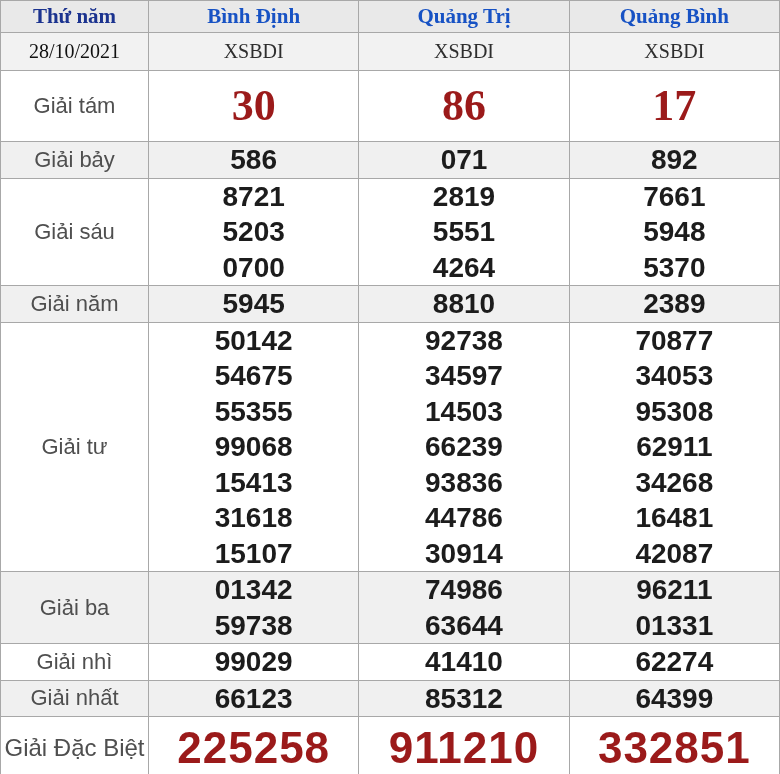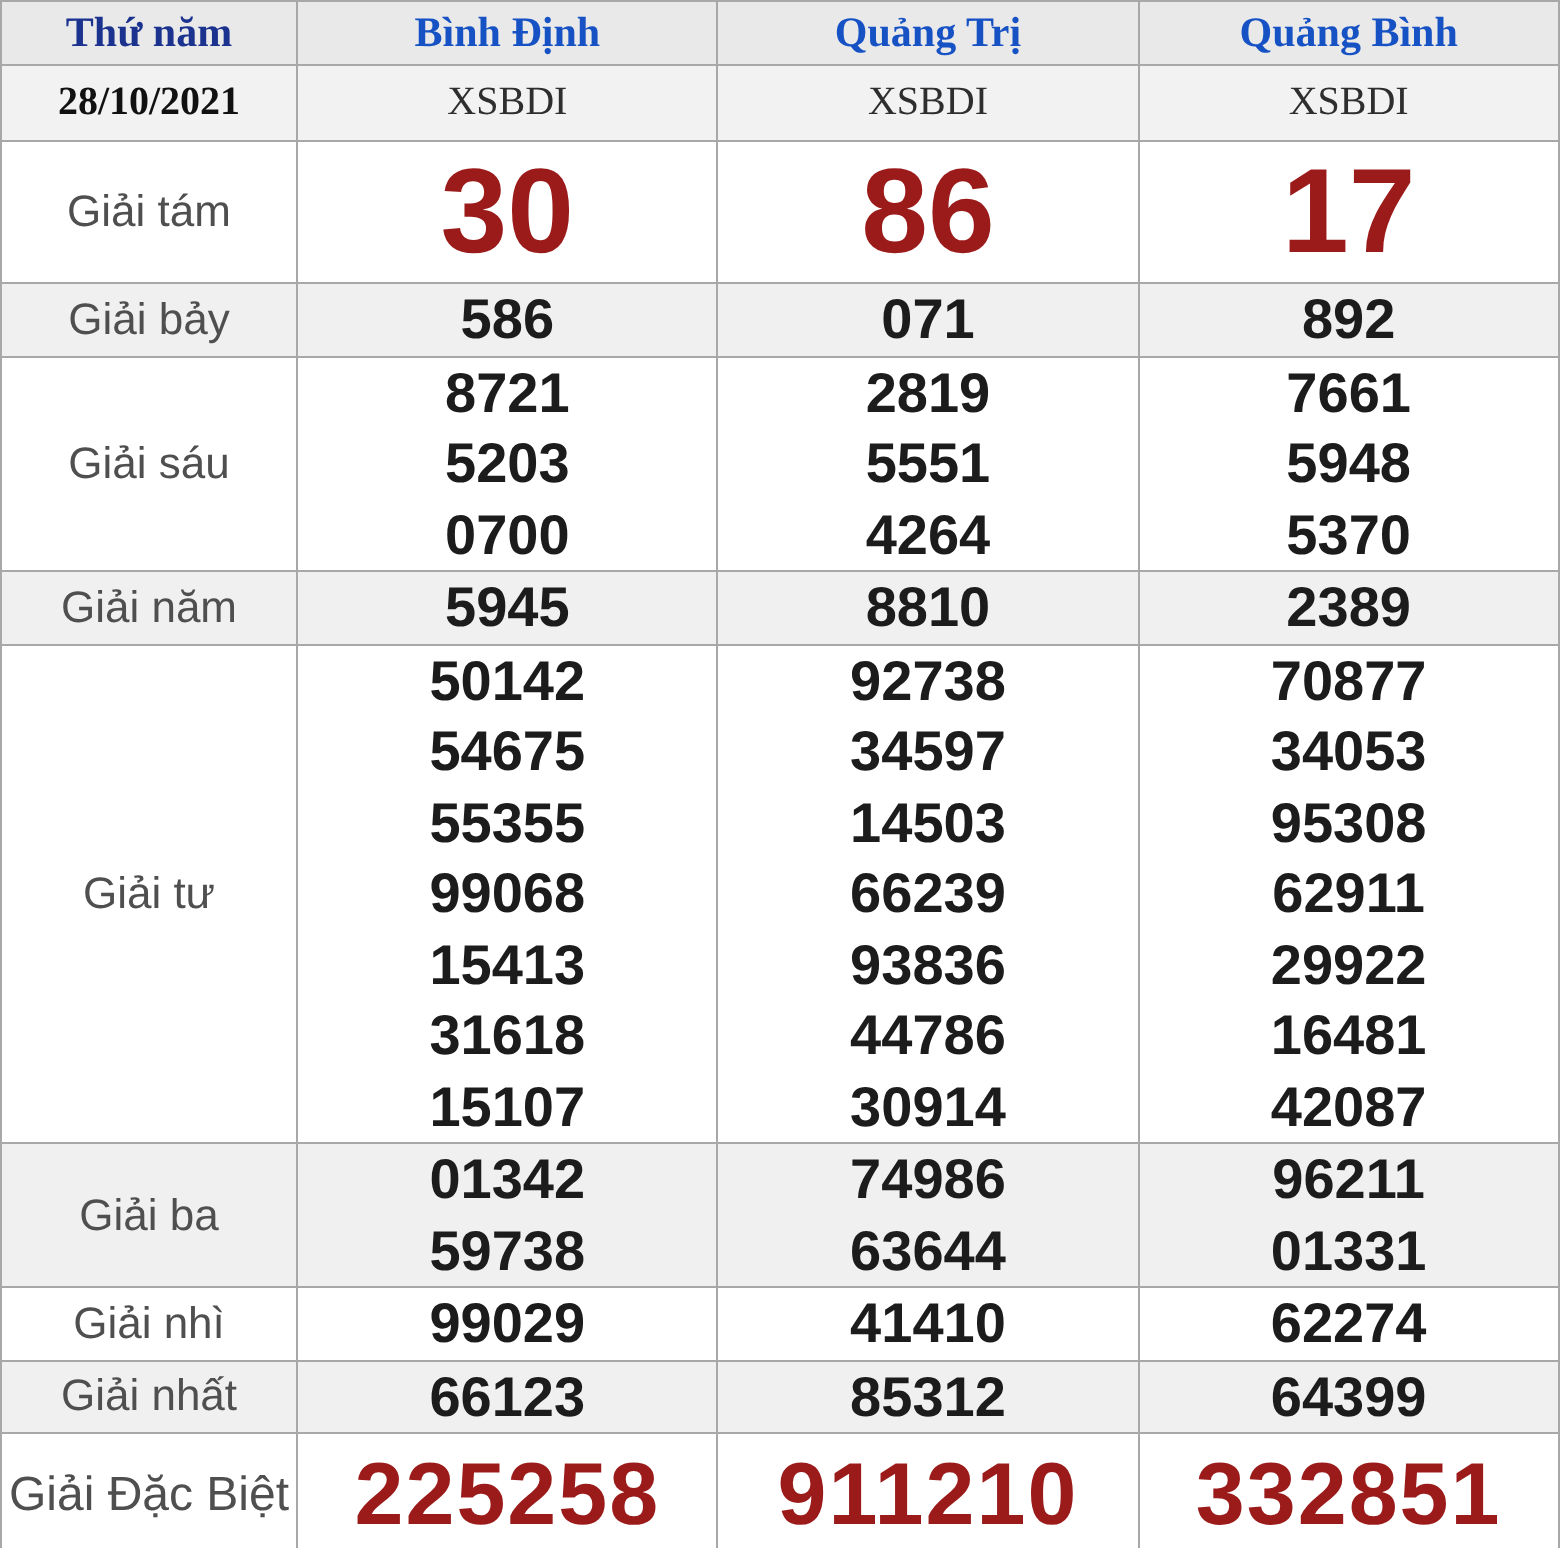--- a/index.html
+++ b/index.html
@@ -9,28 +9,28 @@
   col.c-label{width:19%;}
   col.c-prov{width:27%;}
   td,th{border:1px solid #a8a8a8;text-align:center;vertical-align:middle;padding:0;margin:0;}
   
   tr.header-row th{background:#e9e9e9;height:31px;
     font-family:"Liberation Serif", serif;font-weight:bold;font-size:21px;}
   .day-link{color:#1b338f;text-decoration:none;cursor:pointer;}
   .prov-link{color:#1752c4;text-decoration:none;cursor:pointer;}
   
   tr.date-row td{background:#f2f2f2;height:37px;font-family:"Liberation Serif", serif;}
-  .date-text{font-weight:bold;font-size:20px;color:#111;}
+  .date-text{font-weight:normal;font-size:20px;color:#111;}
   .code-text{font-size:20px;color:#2e2e2e;}
   
   td.label-cell{font-size:22px;color:#4f4f4f;font-weight:400;}
   tr.alt td{background:#f0f0f0;}
   tr.plain td{background:#ffffff;}
   .num-line{display:block;font-weight:bold;font-size:28px;color:#1c1c1c;line-height:35.5px;}
-  tr.row-big .num-line{font-size:60px;line-height:70px;color:#9b1a1a;}
+  tr.row-big .num-line{font-size:44px;line-height:70px;color:#9b1a1a;font-family:Liberation Serif, serif;}
   tr.row-special .num-line{font-size:44px;line-height:62px;color:#9b1a1a;letter-spacing:1px;}
   tr.row-special td.label-cell{font-size:24px;}
   td.num-cell{padding:0;}
 </style>
 </head>
 <body>
 
 <table class="results">
   <colgroup>
     <col class="c-label">
@@ -125,21 +125,21 @@
           <span class="num-line">66239</span>
           <span class="num-line">93836</span>
           <span class="num-line">44786</span>
           <span class="num-line">30914</span>
         </td>
         <td class="num-cell">
           <span class="num-line">70877</span>
           <span class="num-line">34053</span>
           <span class="num-line">95308</span>
           <span class="num-line">62911</span>
-          <span class="num-line">29922</span>
+          <span class="num-line">34268</span>
           <span class="num-line">16481</span>
           <span class="num-line">42087</span>
         </td>
       </tr>
       <tr class="alt">
         <td class="label-cell">Giải ba</td>
         <td class="num-cell">
           <span class="num-line">01342</span>
           <span class="num-line">59738</span>
         </td>

